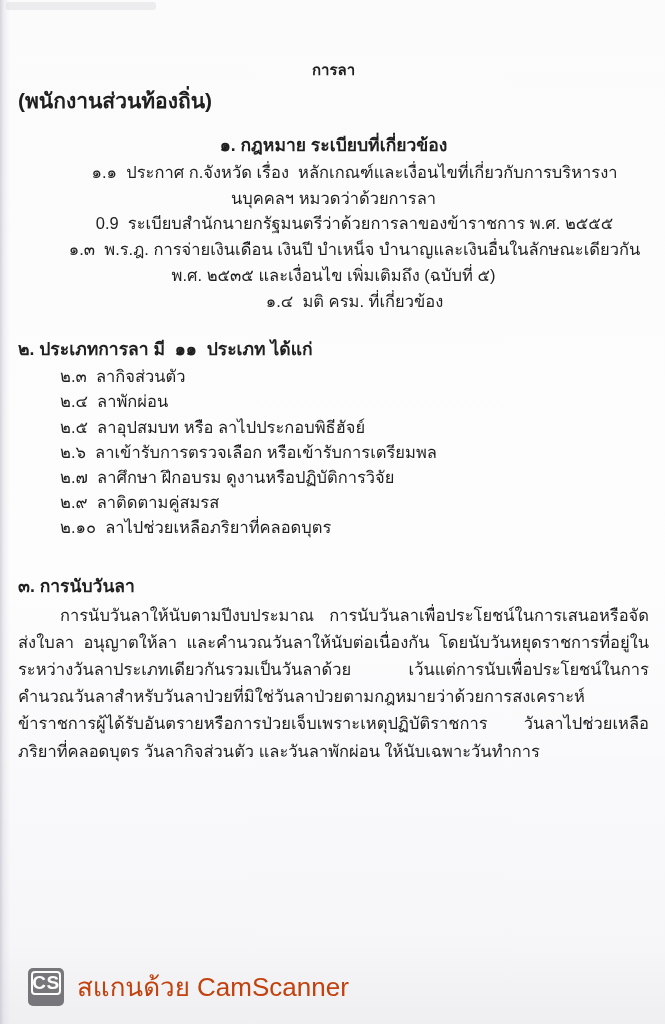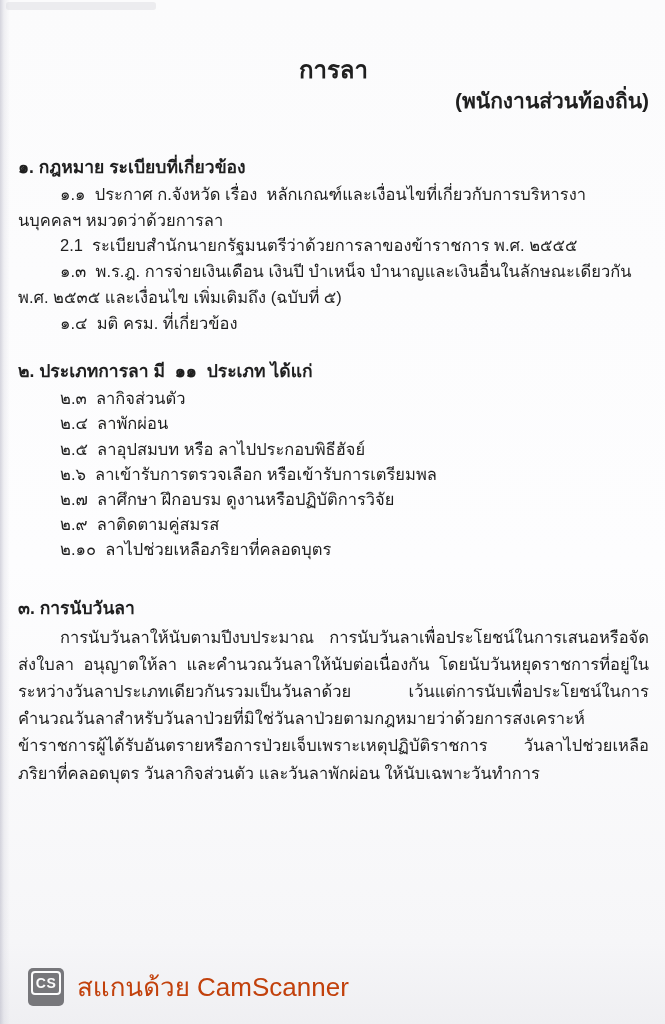--- a/index.html
+++ b/index.html
@@ -33,39 +33,39 @@
   }
   .content {
     position: absolute;
     left: 18px;
     right: 16px;
     top: 0;
   }
   .doc-title {
     margin-top: 54px;
     text-align: center;
-    font-size: 24px;
+    font-size: 15px;
     font-weight: 700;
     line-height: 32px;
     white-space: pre-wrap;
   }
   .doc-subtitle {
-    text-align: right;
+    text-align: left;
     font-size: 21px;
     font-weight: 700;
     line-height: 30px;
     white-space: pre-wrap;
   }
   .section-heading {
     font-size: 17.5px;
     font-weight: 700;
     line-height: 27px;
     white-space: pre-wrap;
   }
-  .sec-1 { margin-top: 38px; }
+  .sec-1 { margin-top: 16px; text-align: center; }
   .sec-2 { margin-top: 22px; }
   .sec-3 { margin-top: 32px; }
   .list {
     margin-top: 1px;
   }
   .list-item {
     font-size: 16.5px;
     line-height: 25.7px;
     text-indent: 42px;
     white-space: pre-wrap;
@@ -100,21 +100,21 @@
     position: absolute;
     top: 3px; left: 3px; right: 3px;
     height: 20px;
     border: 2.5px solid #fcfcfd;
     border-radius: 4px;
     display: flex;
     align-items: center;
     justify-content: center;
     color: #fcfcfd;
     font-weight: 700;
-    font-size: 14px;
+    font-size: 19px;
     letter-spacing: 0.5px;
   }
   .footer-label {
     font-size: 26px;
     color: #c2410c;
     line-height: 30px;
     white-space: pre-wrap;
   }
 </style>
 </head>
@@ -125,21 +125,21 @@
 
 <div class="content">
 
   <div class="doc-title">การลา</div>
   <div class="doc-subtitle">(พนักงานส่วนท้องถิ่น)</div>
 
   <div class="section sec-1">
     <div class="section-heading">๑. กฎหมาย ระเบียบที่เกี่ยวข้อง</div>
     <div class="list">
       <div class="list-item">๑.๑  ประกาศ ก.จังหวัด เรื่อง  หลักเกณฑ์และเงื่อนไขที่เกี่ยวกับการบริหารงานบุคคลฯ หมวดว่าด้วยการลา</div>
-      <div class="list-item">2.1  ระเบียบสำนักนายกรัฐมนตรีว่าด้วยการลาของข้าราชการ พ.ศ. ๒๕๕๕</div>
+      <div class="list-item">0.9  ระเบียบสำนักนายกรัฐมนตรีว่าด้วยการลาของข้าราชการ พ.ศ. ๒๕๕๕</div>
       <div class="list-item">๑.๓  พ.ร.ฎ. การจ่ายเงินเดือน เงินปี บำเหน็จ บำนาญและเงินอื่นในลักษณะเดียวกัน พ.ศ. ๒๕๓๕ และเงื่อนไข เพิ่มเติมถึง (ฉบับที่ ๕)</div>
       <div class="list-item">๑.๔  มติ ครม. ที่เกี่ยวข้อง</div>
     </div>
   </div>
 
   <div class="section sec-2">
     <div class="section-heading">๒. ประเภทการลา มี  ๑๑  ประเภท ได้แก่</div>
     <div class="list">
       <div class="list-item">๒.๓  ลากิจส่วนตัว</div>
       <div class="list-item">๒.๔  ลาพักผ่อน</div>

